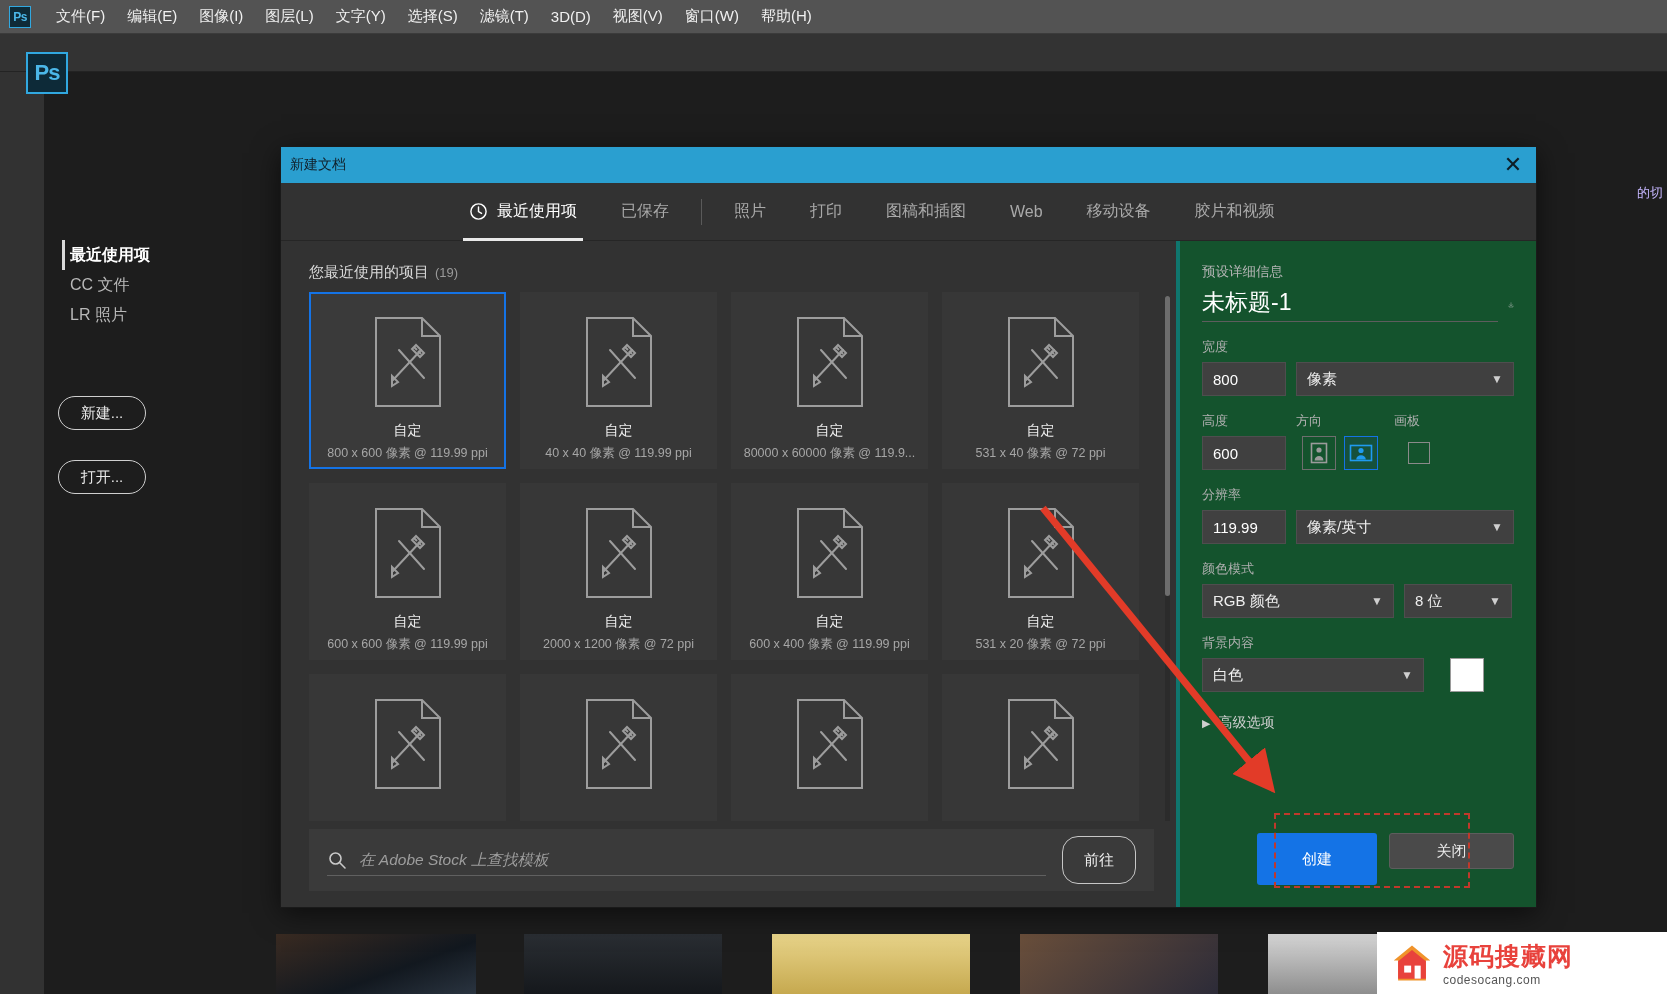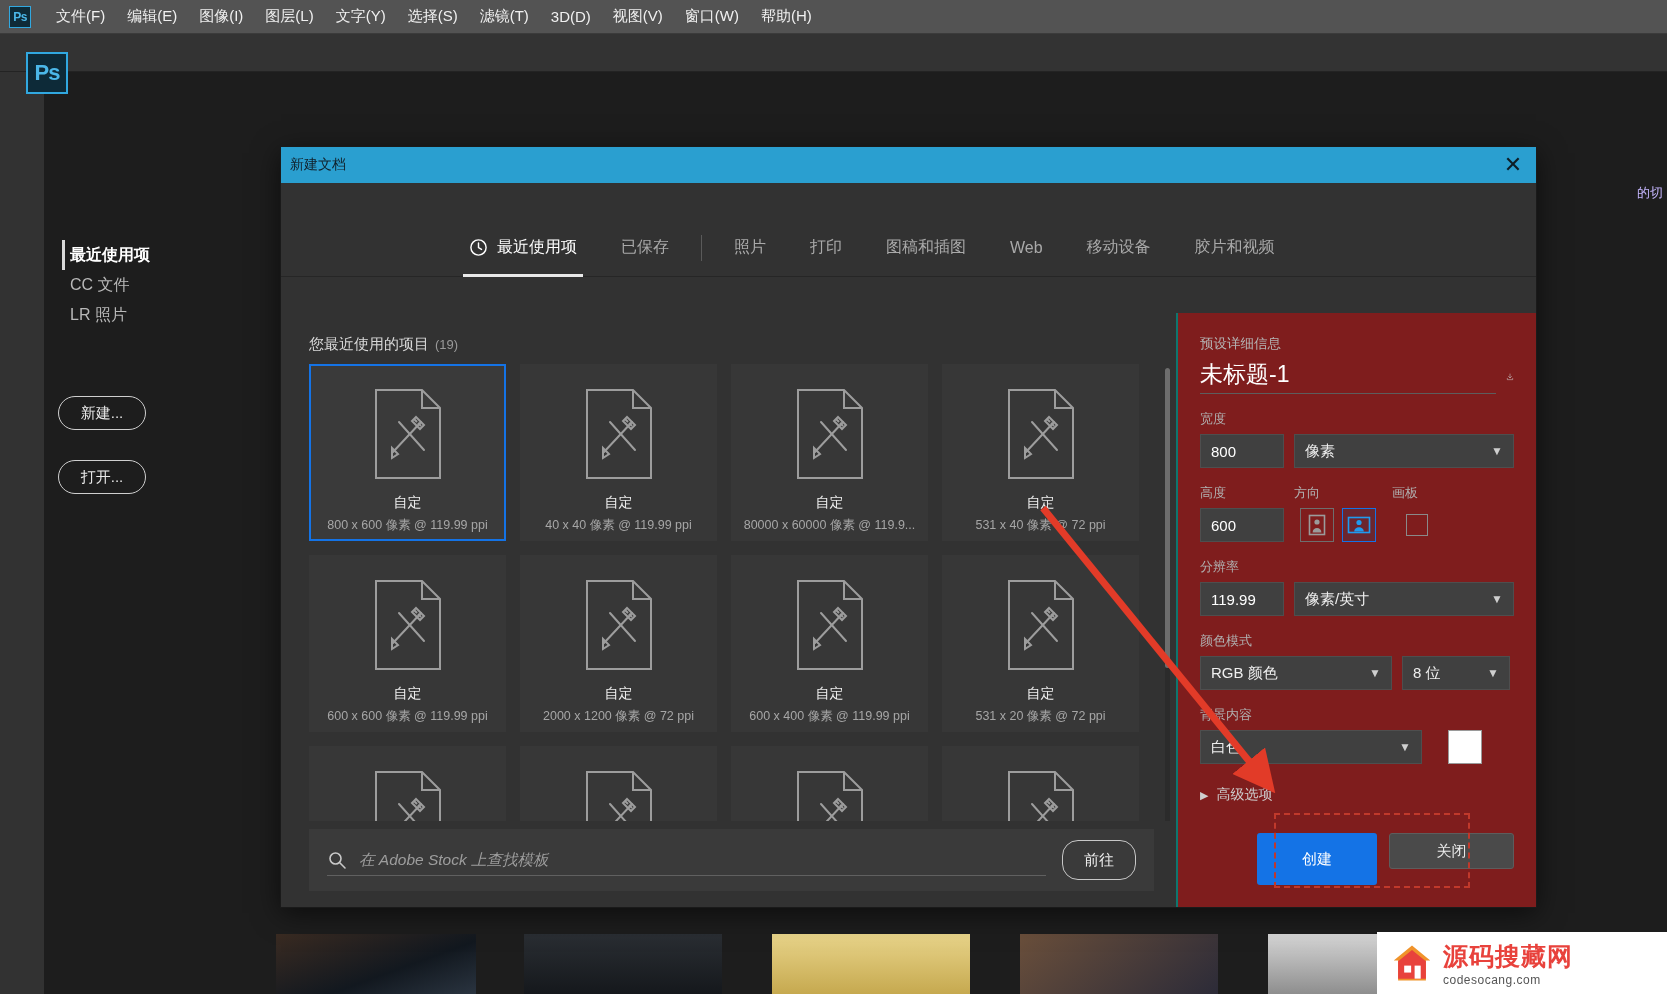--- a/index.html
+++ b/index.html
@@ -80,21 +80,21 @@
   
   .thumbstrip { position: absolute; left: 276px; bottom: 0; width: 1391px; height: 60px; }
   .thumb { position: absolute; bottom: 0; height: 60px; }
 
   
   .dialog {
     position: absolute; left: 281px; top: 147px;
     width: 1255px; height: 760px;
     background: #323232;
     box-shadow: 0 0 0 1px #1a1a1a, 0 6px 26px rgba(0,0,0,.6);
-    display: flex; flex-direction: column; gap: 36px;
+    display: flex; flex-direction: column;
   }
   .dlg-title {
     height: 36px; background: #2a9fd0; color: #11202a;
     display: flex; align-items: center; padding-left: 9px;
     font-size: 14px; position: relative;
   }
   .dlg-close {
     position: absolute; right: 0; top: 0; width: 46px; height: 36px;
     display: flex; align-items: center; justify-content: center;
     color: #0d1d26; font-size: 22px; cursor: pointer; line-height: 1;
@@ -169,29 +169,29 @@
     flex: 1; display: flex; align-items: center; gap: 12px;
     border-bottom: 1px solid #606060; height: 32px;
   }
   .stock-search input {
     flex: 1; background: transparent; border: none; outline: none;
     color: #cccccc; font-size: 15.5px; font-style: italic;
     font-family: "Liberation Sans", sans-serif;
   }
   .stock-search input::placeholder { color: #9d9d9d; font-style: italic; }
   .goto-btn {
-    width: 74px; height: 40px; border: 1px solid #c7c7c7; border-radius: 16px;
+    width: 74px; height: 48px; border: 1px solid #c7c7c7; border-radius: 16px;
     background: transparent; color: #ececec; font-size: 15px;
     display: flex; align-items: center; justify-content: center; cursor: pointer;
   }
 
   
   .detail-pane {
-    width: 360px; background: #7f1d1d; padding: 22px 22px 0 22px;
-    position: relative; border-left: 2px solid #0f766e;
+    width: 360px; background: #14532d; padding: 22px 22px 0 22px;
+    position: relative; border-left: 4px solid #0f766e;
   }
   .detail-title { font-size: 13.5px; color: #b5b5b5; }
   .name-row { display: flex; align-items: flex-end; gap: 10px; margin-top: 8px; }
   .name-input {
     flex: 1; background: transparent; border: none; outline: none;
     border-bottom: 1px solid #5d5d5d;
     color: #ffffff; font-size: 23px; padding-bottom: 5px;
     font-family: "Liberation Sans", sans-serif;
   }
   .save-icon { width: 26px; height: 26px; margin-bottom: 4px; cursor: pointer; }

